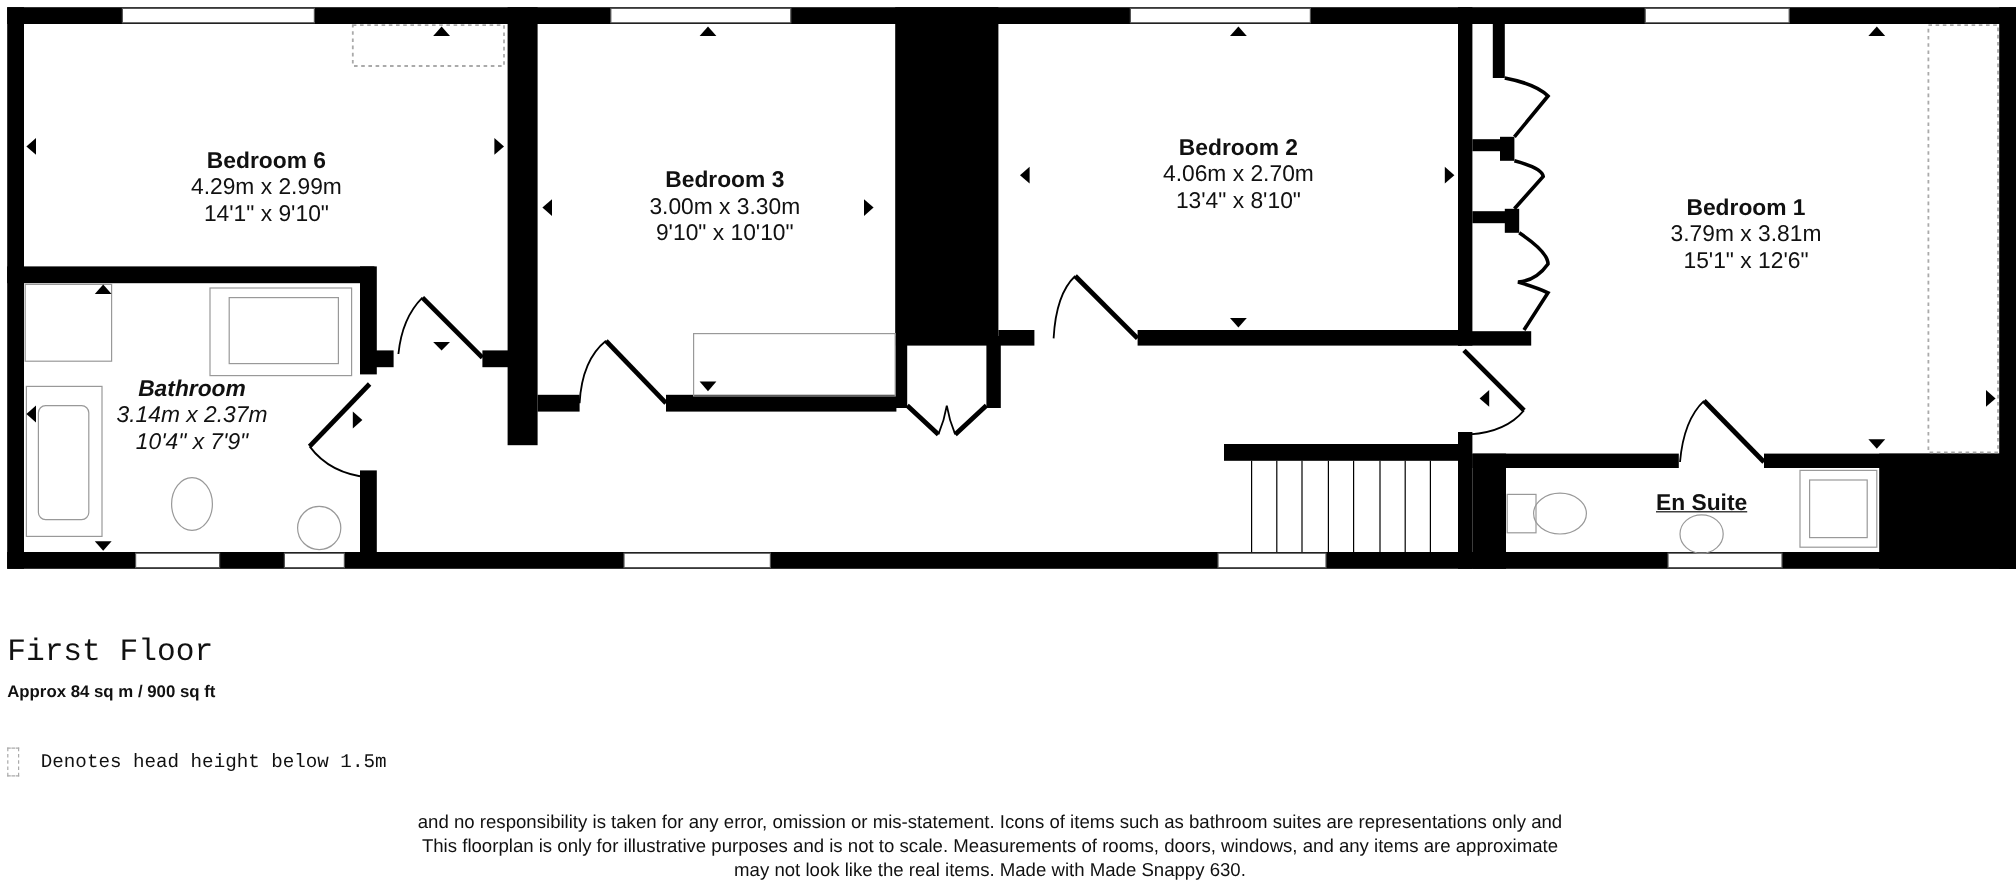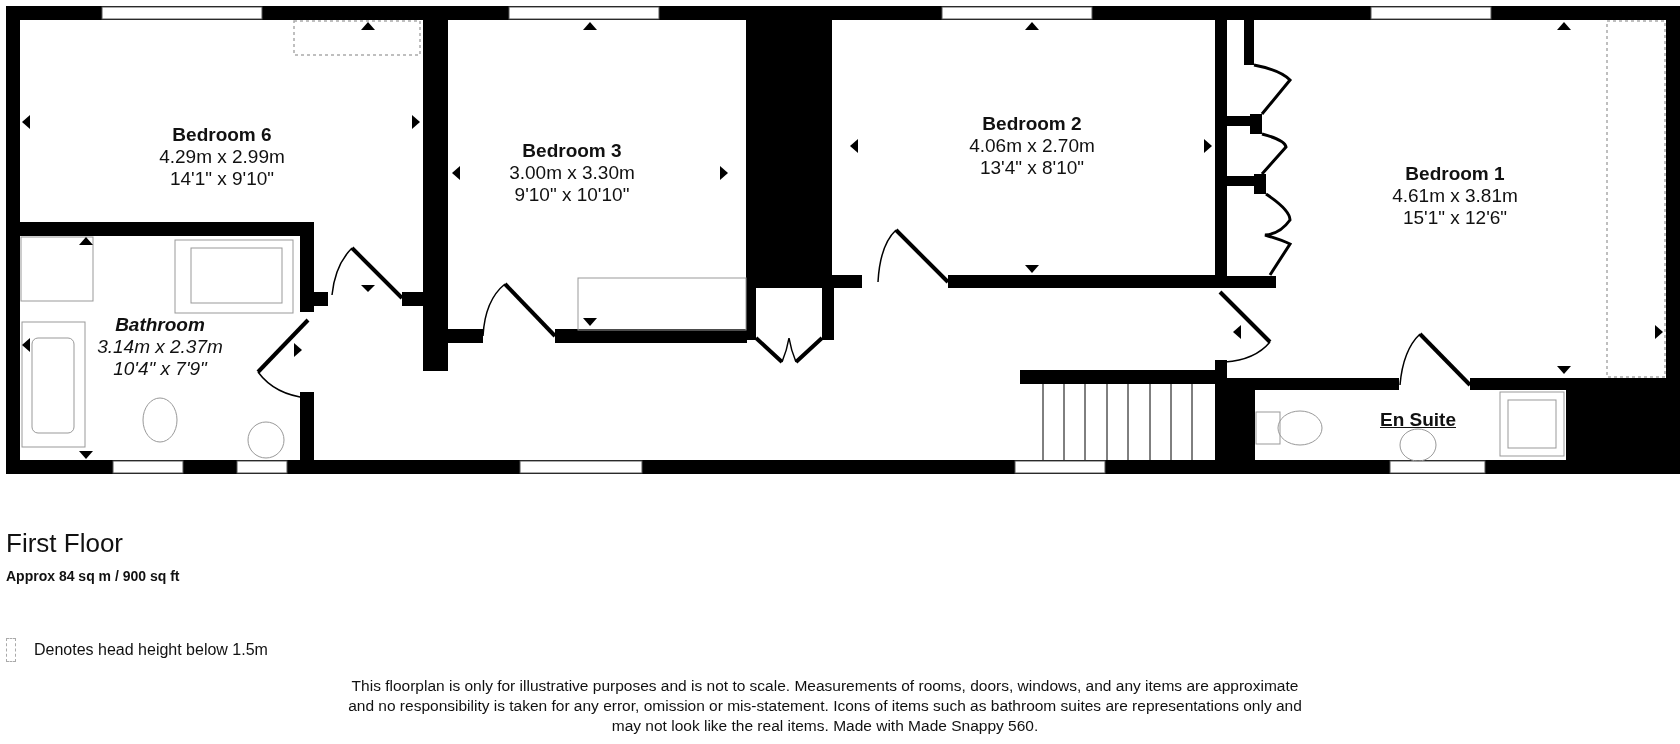--- a/index.html
+++ b/index.html
@@ -3,23 +3,23 @@
 <meta charset="utf-8">
 <style>
   html, body { margin: 0; padding: 0; background: #ffffff; }
   body { width: 1680px; height: 744px; position: relative; overflow: hidden;
          font-family: "Liberation Sans", sans-serif; color: #111; }
   #plan { position: absolute; left: 0; top: 0; width: 1680px; height: 480px; }
   .room-label { position: absolute; text-align: center; transform: translateX(-50%);
                 line-height: 22px; white-space: nowrap; }
   .room-name { font-weight: bold; font-size: 19px; display: block; }
   .room-dim { font-size: 19px; display: block; }
-  .floor-title { position: absolute; left: 6px; top: 528px; font-size: 26px; }
+  .floor-title { position: absolute; left: 6px; top: 528px; font-size: 26px; font-family: Liberation Mono, monospace; }
   .floor-area { position: absolute; left: 6px; top: 568px; font-size: 14px; font-weight: bold; }
-  .legend { position: absolute; left: 6px; top: 638px; display: flex; align-items: center; }
+  .legend { position: absolute; left: 6px; top: 623px; display: flex; align-items: center; font-family: Liberation Mono, monospace; }
   .legend-box { width: 10px; height: 24px; border: 1.5px dashed #aaa; box-sizing: border-box; margin-right: 18px; }
   .legend-text { font-size: 16px; }
   .disclaimer { position: absolute; left: 260px; top: 676px; width: 1130px; text-align: center;
                 font-size: 15.5px; line-height: 20px; }
 </style>
 </head>
 <body>
 
 <svg id="plan" viewBox="0 0 1680 480" xmlns="http://www.w3.org/2000/svg">
   <g fill="#000">
@@ -161,35 +161,35 @@
     <polygon points="368,292 375,285 361,285"></polygon>
   </g>
 </svg>
 
 <div class="room-label" style="left:222px; top:124px;">
   <span class="room-name">Bedroom 6</span>
   <span class="room-dim">4.29m x 2.99m</span>
   <span class="room-dim">14'1" x 9'10"</span>
 </div>
 
-<div class="room-label" style="left:572px; top:140px;">
+<div class="room-label" style="left:604px; top:140px;">
   <span class="room-name">Bedroom 3</span>
   <span class="room-dim">3.00m x 3.30m</span>
   <span class="room-dim">9'10" x 10'10"</span>
 </div>
 
 <div class="room-label" style="left:1032px; top:113px;">
   <span class="room-name">Bedroom 2</span>
   <span class="room-dim">4.06m x 2.70m</span>
   <span class="room-dim">13'4" x 8'10"</span>
 </div>
 
 <div class="room-label" style="left:1445px; top:163px;margin-left:10px;">
   <span class="room-name">Bedroom 1</span>
-  <span class="room-dim">4.61m x 3.81m</span>
+  <span class="room-dim">3.79m x 3.81m</span>
   <span class="room-dim">15'1" x 12'6"</span>
 </div>
 
 <div class="room-label" style="left:160px; top:314px;font-style:italic;">
   <span class="room-name">Bathroom</span>
   <span class="room-dim">3.14m x 2.37m</span>
   <span class="room-dim">10'4" x 7'9"</span>
 </div>
 
 <div class="room-label" style="left:1418px; top:409px;text-decoration:underline;">
@@ -198,16 +198,16 @@
 
 <div class="floor-title">First Floor</div>
 <div class="floor-area">Approx 84 sq m / 900 sq ft</div>
 
 <div class="legend">
   <span class="legend-box"></span>
   <span class="legend-text">Denotes head height below 1.5m</span>
 </div>
 
 <div class="disclaimer">
+  <div>and no responsibility is taken for any error, omission or mis-statement. Icons of items such as bathroom suites are representations only and</div>
   <div>This floorplan is only for illustrative purposes and is not to scale. Measurements of rooms, doors, windows, and any items are approximate</div>
-  <div>and no responsibility is taken for any error, omission or mis-statement. Icons of items such as bathroom suites are representations only and</div>
-  <div>may not look like the real items. Made with Made Snappy 560.</div>
+  <div>may not look like the real items. Made with Made Snappy 630.</div>
 </div>
 
 </body></html>

